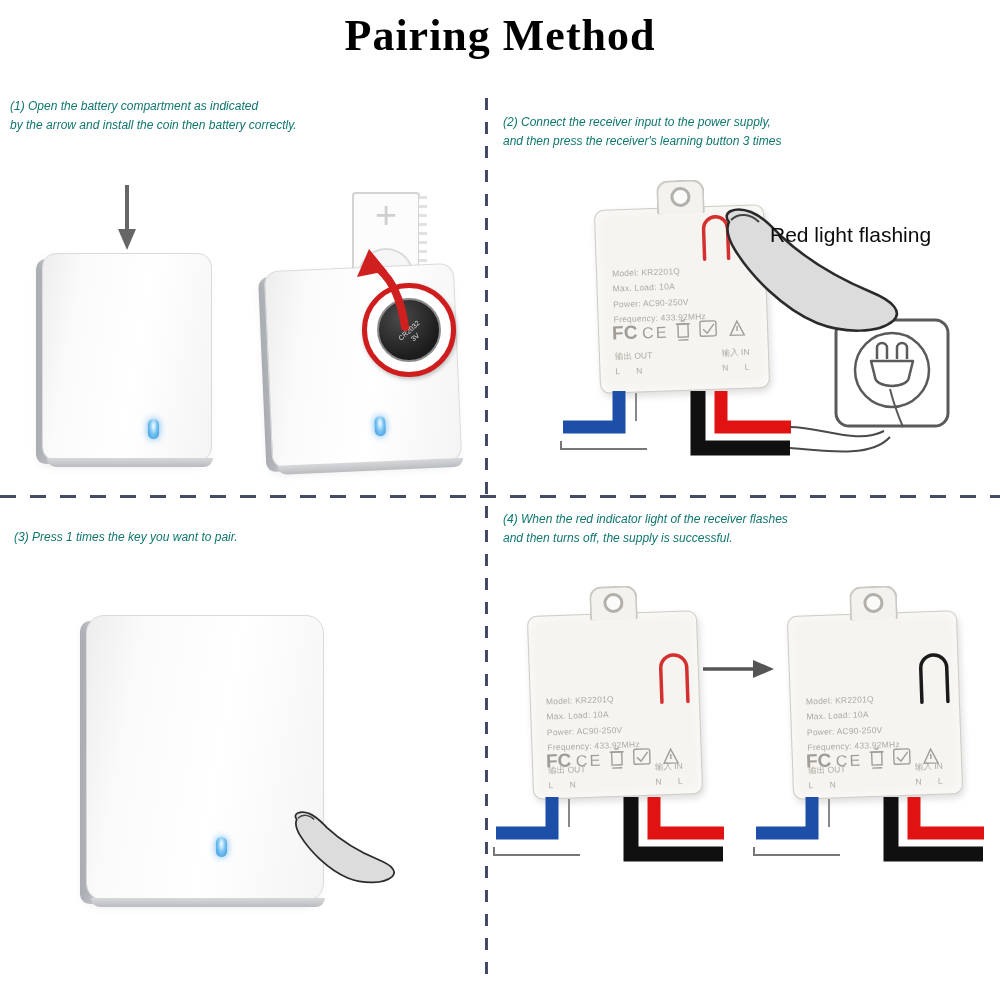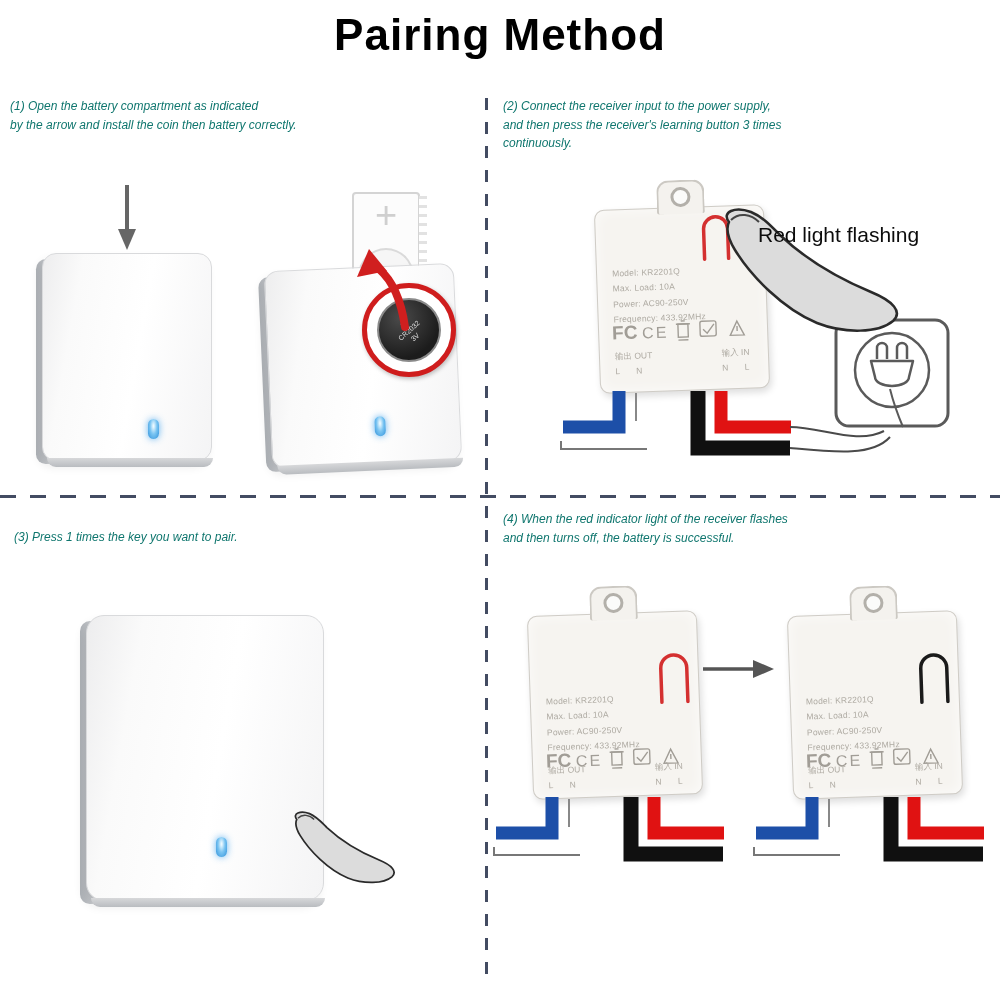--- a/index.html
+++ b/index.html
@@ -1,34 +1,34 @@
 <!DOCTYPE html>
 <html><head>
 <meta charset="utf-8">
 <style>
   html,body{margin:0;padding:0;background:#ffffff;}
   #canvas{position:relative;width:1000px;height:1000px;background:#fff;overflow:hidden;
           font-family:"Liberation Sans",sans-serif;color:#0c0c0c;}
   
   .page-title{position:absolute;top:10px;left:0;right:0;text-align:center;
-              font-size:44px;font-weight:bold;letter-spacing:1px;color:#000;}
+              font-size:44px;font-weight:bold;letter-spacing:1px;color:#000;font-family:Liberation Serif, serif;}
   
   .vdash{position:absolute;left:485px;top:98px;width:3px;height:888px;
          background:repeating-linear-gradient(to bottom,#434c62 0 12px,transparent 12px 24px);}
   .hdash{position:absolute;left:0;top:495px;width:1000px;height:3px;
          background:repeating-linear-gradient(to right,#434c62 0 16px,transparent 16px 30px);}
   
   .quad{position:absolute;overflow:visible;}
   #q1{left:0;top:95px;width:487px;height:402px;}
   #q2{left:487px;top:95px;width:513px;height:402px;}
   #q3{left:0;top:497px;width:487px;height:488px;}
   #q4{left:487px;top:497px;width:513px;height:488px;}
   .step-text{position:absolute;font-style:italic;font-size:12px;line-height:1.55;color:#0f766e;}
   #q1 .step-text{left:10px;top:2px;}
-  #q2 .step-text{left:16px;top:2px;}
+  #q2 .step-text{left:16px;top:18px;}
   #q3 .step-text{left:14px;top:12px;margin-top:19px;}
   #q4 .step-text{left:16px;top:13px;}
   
   .switch{position:absolute;}
   .sw-edge{position:absolute;left:-6px;top:6px;bottom:-3px;width:18px;border-radius:10px 0 0 10px;
            background:linear-gradient(to right,#aeb2b7,#d3d5d8);transform:skewY(-1.5deg);}
   .sw-plate{position:absolute;inset:0;border-radius:14px;border:1px solid #d9dadc;
             background:linear-gradient(100deg,#ededee 0%,#fafafa 20%,#ffffff 55%,#f4f4f5 100%);
             box-shadow:-4px 6px 10px rgba(0,0,0,.08);}
   .sw-plate::after{content:'';position:absolute;left:4px;right:-2px;bottom:-7px;height:9px;
@@ -130,21 +130,20 @@
     <svg class="abs" style="left:345px;top:152px;z-index:4" width="72" height="84" viewBox="0 0 72 84">
       <path d="M60,80 C56,52 48,34 34,22" fill="none" stroke="#d01f1f" stroke-width="8" stroke-linecap="round"></path>
       <path d="M24,2 L12,30 L42,24 Z" fill="#d01f1f"></path>
     </svg>
   </div>
 
   <div id="q2" class="quad">
     <div class="step-text">
       <div>(2) Connect the receiver input to the power supply,</div>
       <div>and then press the receiver's learning button 3 times</div>
-      <div>continuously.</div>
     </div>
 
     <div class="module mod-a" style="left:110px;top:112px">
       <div class="ear">
         <div class="ear-hole"></div>
       </div>
       <svg class="indicator" width="40" height="56" viewBox="0 0 40 56">
         <path d="M8,52 V22 A12,12 0 1 1 32,22 V52" fill="none" stroke="#d43030" stroke-width="3.5" stroke-linecap="round"></path>
       </svg>
       <div class="labels">
@@ -205,21 +204,21 @@
         <path d="M38,44 h42 l-4,16 a17,9 0 0 1 -34,0 Z" stroke-linejoin="round"></path>
         <path d="M57,72 C60,84 64,96 70,110" fill="none" stroke-width="2"></path>
       </g>
     </svg>
 
     <svg class="abs" style="left:220px;top:113px" width="200" height="130" viewBox="0 0 200 130">
       <path d="M22,14 C14,4 28,-2 44,4 C56,9 64,18 74,28 C104,56 140,74 164,84 C186,93 196,104 186,113 C172,125 138,126 110,115 C76,101 44,68 28,42 C22,32 18,22 22,14 Z" fill="#dcdcdc" stroke="#2a2a2a" stroke-width="2.5" stroke-linejoin="round"></path>
       <path d="M24,12 C32,4 44,6 52,14" fill="none" stroke="#444" stroke-width="2"></path>
     </svg>
 
-    <div class="annotation" style="left:271px;top:128px">Red light flashing</div>
+    <div class="annotation" style="left:283px;top:128px">Red light flashing</div>
   </div>
 
   <div id="q3" class="quad">
     <div class="step-text">
       <div>(3) Press 1 times the key you want to pair.</div>
     </div>
 
     <div class="switch" style="left:86px;top:118px;width:238px;height:286px">
       <div class="sw-edge"></div>
       <div class="sw-plate" style="border-radius:18px"></div>
@@ -228,21 +227,21 @@
 
     <svg class="abs" style="left:284px;top:314px;z-index:3" width="116" height="76" viewBox="0 0 200 130">
       <path d="M22,14 C14,4 28,-2 44,4 C56,9 64,18 74,28 C104,56 140,74 164,84 C186,93 196,104 186,113 C172,125 138,126 110,115 C76,101 44,68 28,42 C22,32 18,22 22,14 Z" fill="#dcdcdc" stroke="#2a2a2a" stroke-width="3" stroke-linejoin="round"></path>
       <path d="M24,12 C32,4 44,6 52,14" fill="none" stroke="#444" stroke-width="2.5"></path>
     </svg>
   </div>
 
   <div id="q4" class="quad">
     <div class="step-text">
       <div>(4) When the red indicator light of the receiver flashes</div>
-      <div>and then turns off, the battery is successful.</div>
+      <div>and then turns off, the supply is successful.</div>
     </div>
 
     <div class="module mod-b" style="left:43px;top:116px">
       <div class="ear">
         <div class="ear-hole"></div>
       </div>
       <svg class="indicator" width="40" height="60" viewBox="0 0 40 60">
         <path d="M7,58 V24 A13,13 0 1 1 33,24 V58" fill="none" stroke="#d43030" stroke-width="3.5" stroke-linecap="round"></path>
       </svg>
       <div class="labels">

